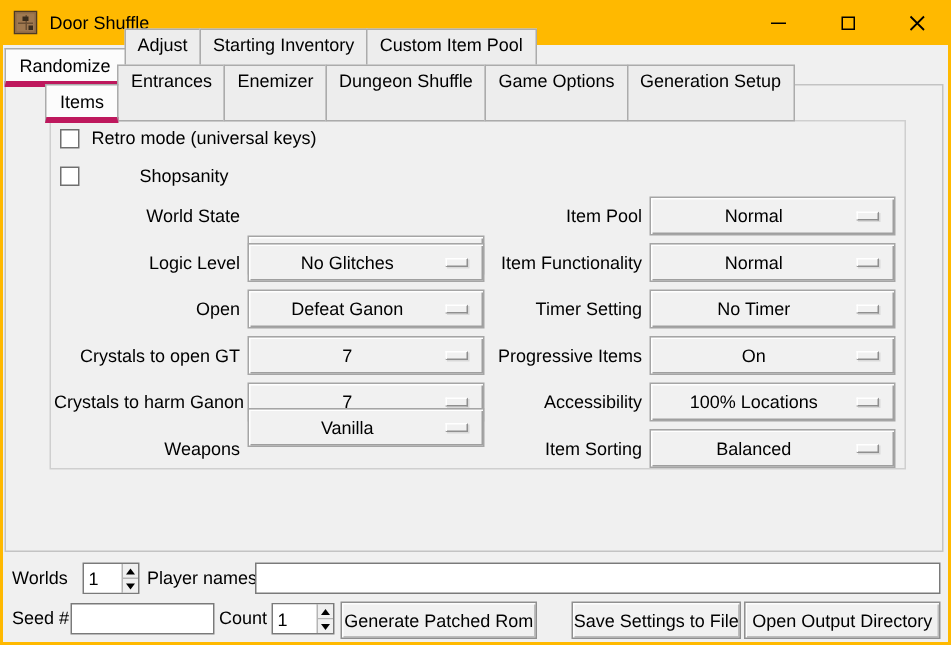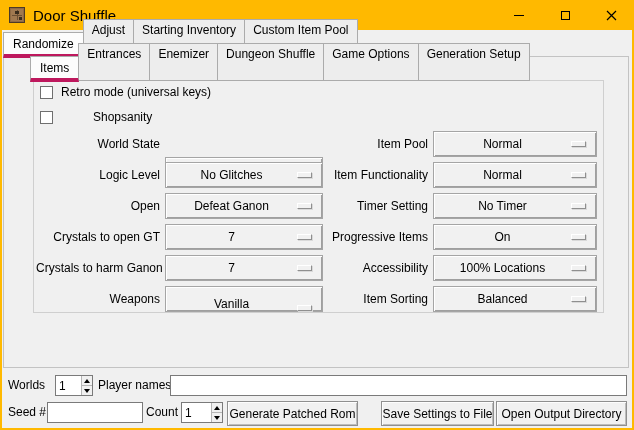--- a/index.html
+++ b/index.html
@@ -5,21 +5,21 @@
   html,body{margin:0;padding:0;background:#e8e8e8;}
   *{box-sizing:border-box;}
   .window{
     position:relative;width:634px;height:430px;background:#ffb900;
     font-family:"Liberation Sans",sans-serif;font-size:12px;color:#000;
     overflow:hidden;
   }
   
   .titlebar{position:absolute;left:0;top:0;right:0;height:30px;display:flex;align-items:center;}
   .app-icon{margin-left:9px;width:16px;height:16px;flex:0 0 16px;}
-  .title-text{margin-left:8px;font-size:15px;}
+  .title-text{margin-left:8px;font-size:12px;}
   .win-controls{position:absolute;right:0;top:0;height:30px;display:flex;}
   .win-btn{width:46px;height:30px;display:flex;align-items:center;justify-content:center;}
   .glyph-min{width:10px;height:1px;background:#000;}
   .glyph-max{width:9px;height:9px;border:1px solid #000;}
   
   .client{position:absolute;left:2px;right:2px;top:30px;bottom:2px;background:#f0f0f0;}
   
   .tab-row{position:absolute;display:flex;align-items:flex-end;z-index:5;}
   .tab-row.outer{left:3px;top:32px;height:25px;}
   .tab-row.inner{left:30px;top:58px;height:23px;z-index:6;}
@@ -150,21 +150,21 @@
   <div class="opt-btn l" style="top:224px;">
     <span class="opt-text">7</span>
     <span class="opt-ind"></span>
   </div>
   <div class="opt-label l" style="top:255px;">Crystals to harm Ganon</div>
   <div class="opt-btn l" style="top:255px;">
     <span class="opt-text">7</span>
     <span class="opt-ind"></span>
   </div>
   <div class="opt-label l" style="top:286px;">Weapons</div>
-  <div class="opt-btn l" style="top:286px;align-items:flex-end;">
+  <div class="opt-btn l" style="top:272px;">
     <span class="opt-text">Vanilla</span>
     <span class="opt-ind"></span>
   </div>
 
   <div class="opt-label r" style="top:131px;">Item Pool</div>
   <div class="opt-btn r" style="top:131px;">
     <span class="opt-text">Normal</span>
     <span class="opt-ind"></span>
   </div>
   <div class="opt-label r" style="top:162px;">Item Functionality</div>

